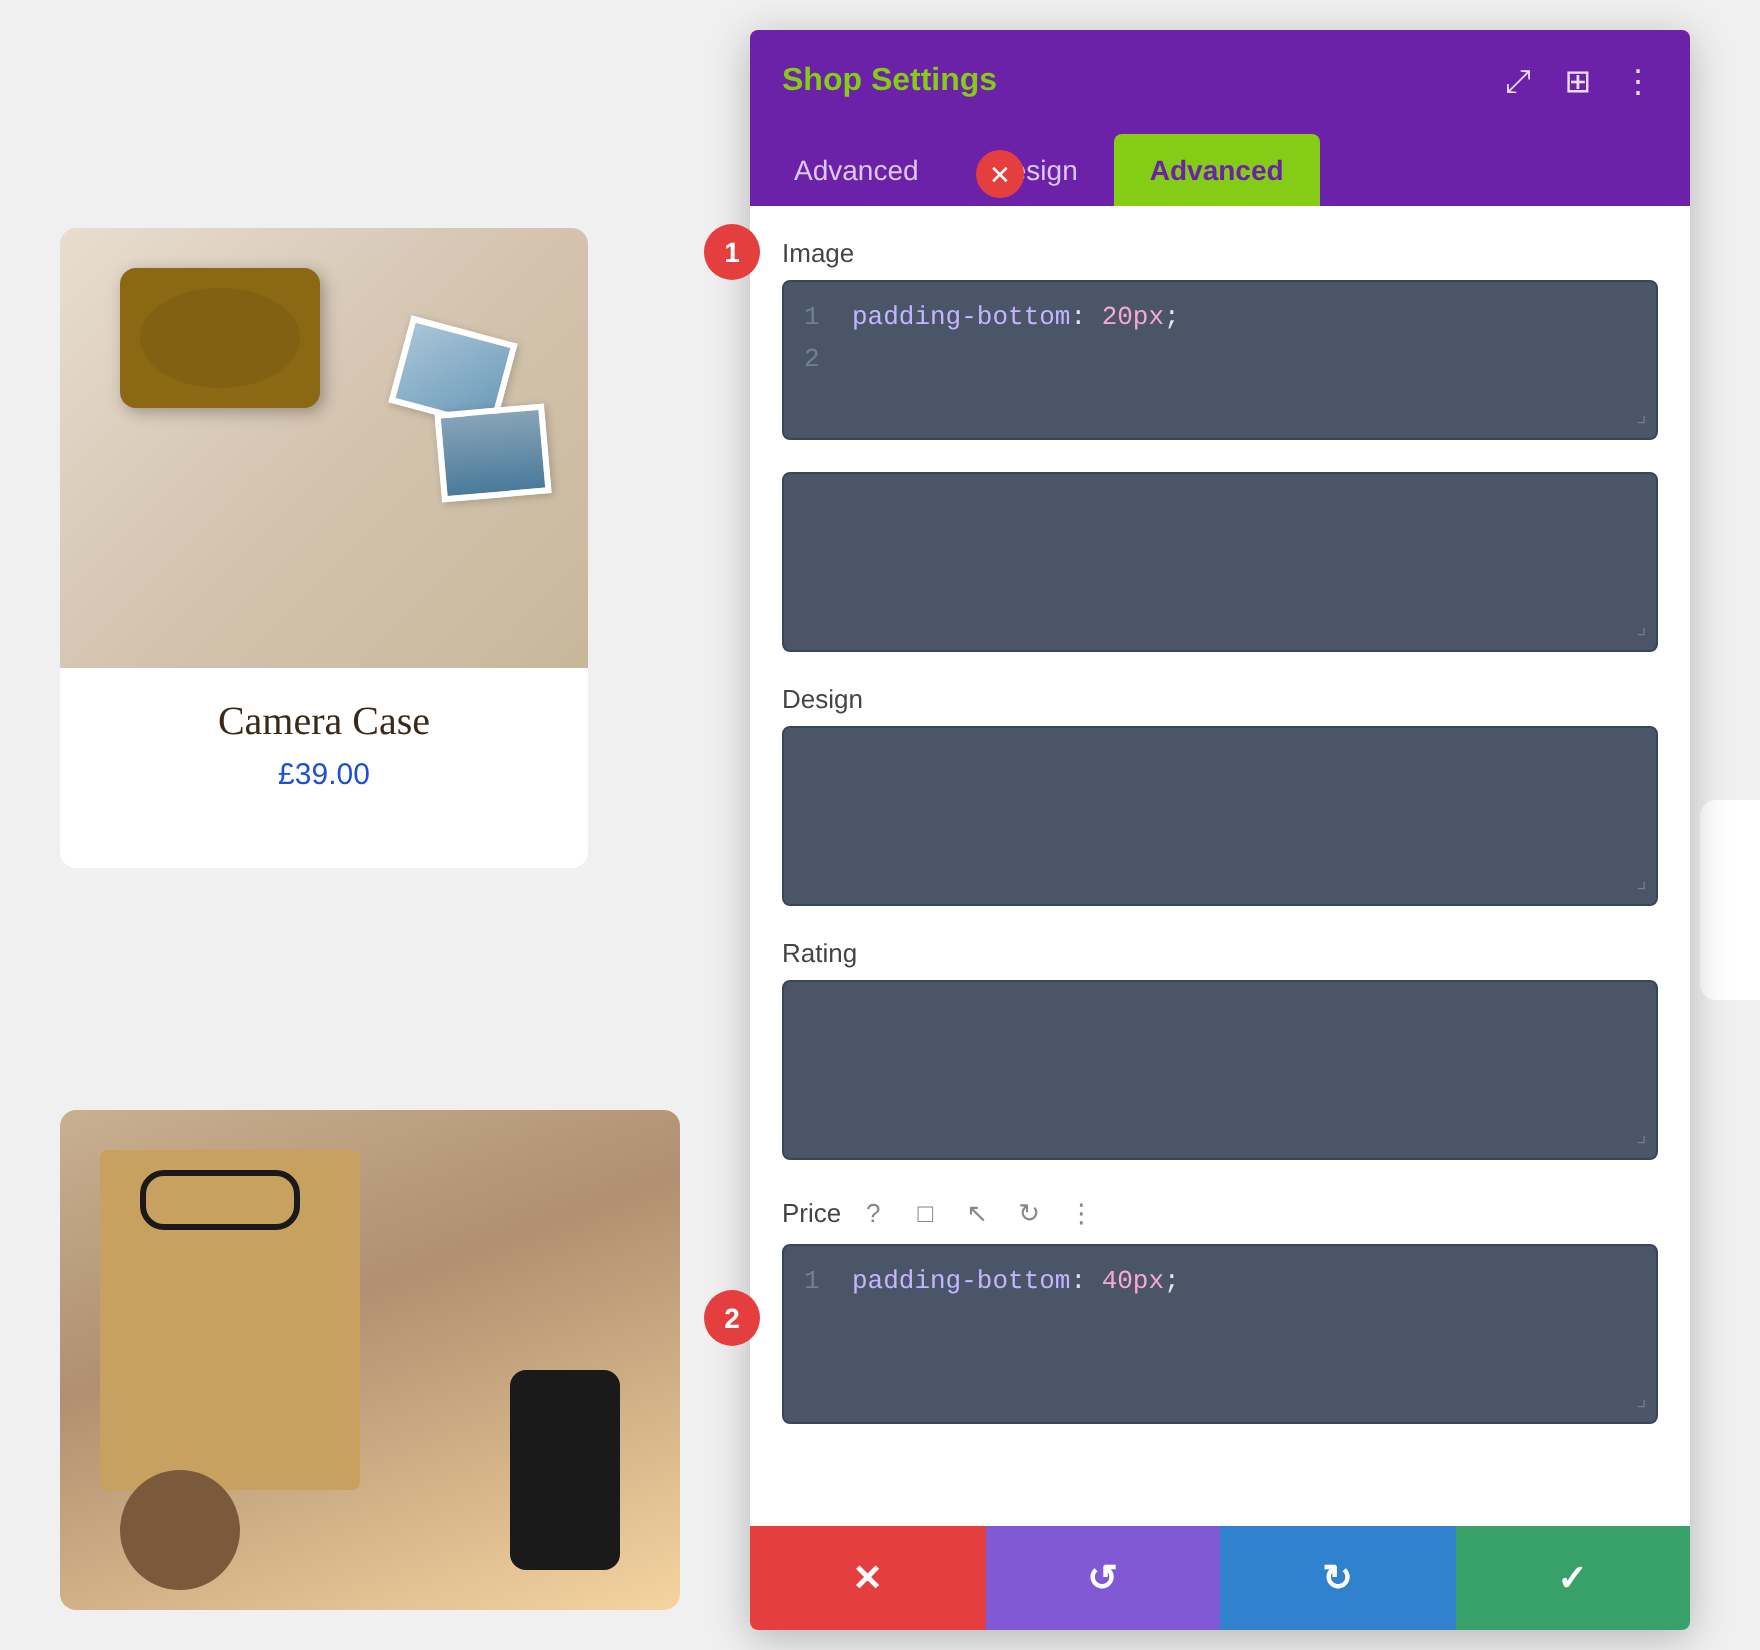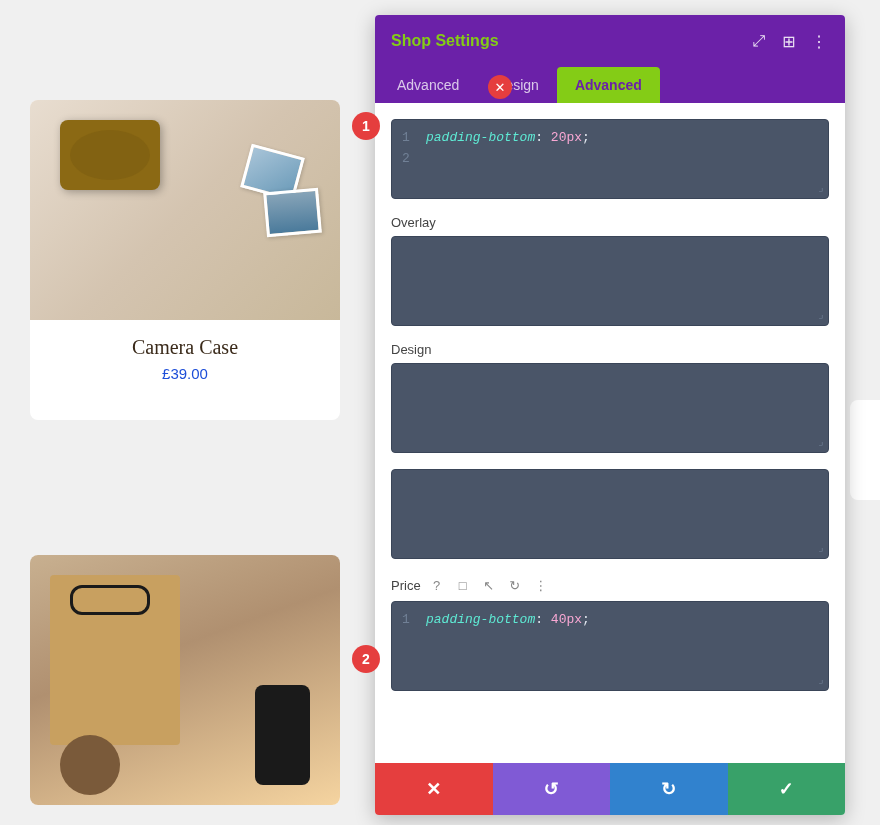--- a/index.html
+++ b/index.html
@@ -23,22 +23,22 @@
 
     .product-card {
       position: absolute;
       left: 30px;
       background: white;
       border-radius: 8px;
       overflow: hidden;
     }
 
     .product-card-1 {
-      top: 100px;
-      width: 310px;
+      top: 114px;
+      width: 264px;
       height: 320px;
     }
 
     .product-card-1 .card-img {
       width: 100%;
       height: 220px;
       background: #f5f0eb;
       display: flex;
       align-items: center;
       justify-content: center;
@@ -280,22 +280,21 @@
       color: #718096;
       user-select: none;
       min-width: 12px;
     }
 
     .code-content {
       color: #e2e8f0;
     }
 
     .code-key {
-      color: #5eead4;
-      font-style: italic;
+      color: #c4b5fd;
     }
 
     .code-colon {
       color: #e2e8f0;
     }
 
     .code-value {
       color: #f9a8d4;
     }
 
@@ -464,54 +463,57 @@
   </div>
 
   <div class="panel-tabs">
     <div class="tab">Advanced</div>
     <div class="tab">Design</div>
     <div class="tab active">Advanced</div>
   </div>
 
   <div class="panel-body">
 
+    <div class="section-label">
+      <span>Image</span>
+    </div>
     <div class="code-editor-wrapper">
       <div class="code-editor">
         <div class="code-line">
           <span class="line-num">1</span>
           <span class="code-content">
             <span class="code-key">padding-bottom</span><span class="code-colon">: </span><span class="code-value">20px</span><span class="code-semi">;</span>
           </span>
         </div>
         <div class="code-line">
           <span class="line-num">2</span>
           <span class="code-content"></span>
         </div>
         <span class="pencil-text">⌟</span>
       </div>
     </div>
 
-    <div class="section-label">
-      <span>Overlay</span>
-    </div>
     <div class="code-editor-wrapper">
       <div class="code-editor" style="min-height: 90px;">
         <span class="pencil-text">⌟</span>
       </div>
     </div>
 
     <div class="section-label">
       <span>Design</span>
     </div>
     <div class="code-editor-wrapper">
       <div class="code-editor" style="min-height: 90px;">
         <span class="pencil-text">⌟</span>
       </div>
     </div>
 
+    <div class="section-label">
+      <span>Rating</span>
+    </div>
     <div class="code-editor-wrapper">
       <div class="code-editor" style="min-height: 90px;">
         <span class="pencil-text">⌟</span>
       </div>
     </div>
 
     <div class="price-label-row">
       <span class="section-label">Price</span>
       <span class="price-tool-icon" title="Help">?</span>
       <span class="price-tool-icon">□</span>

